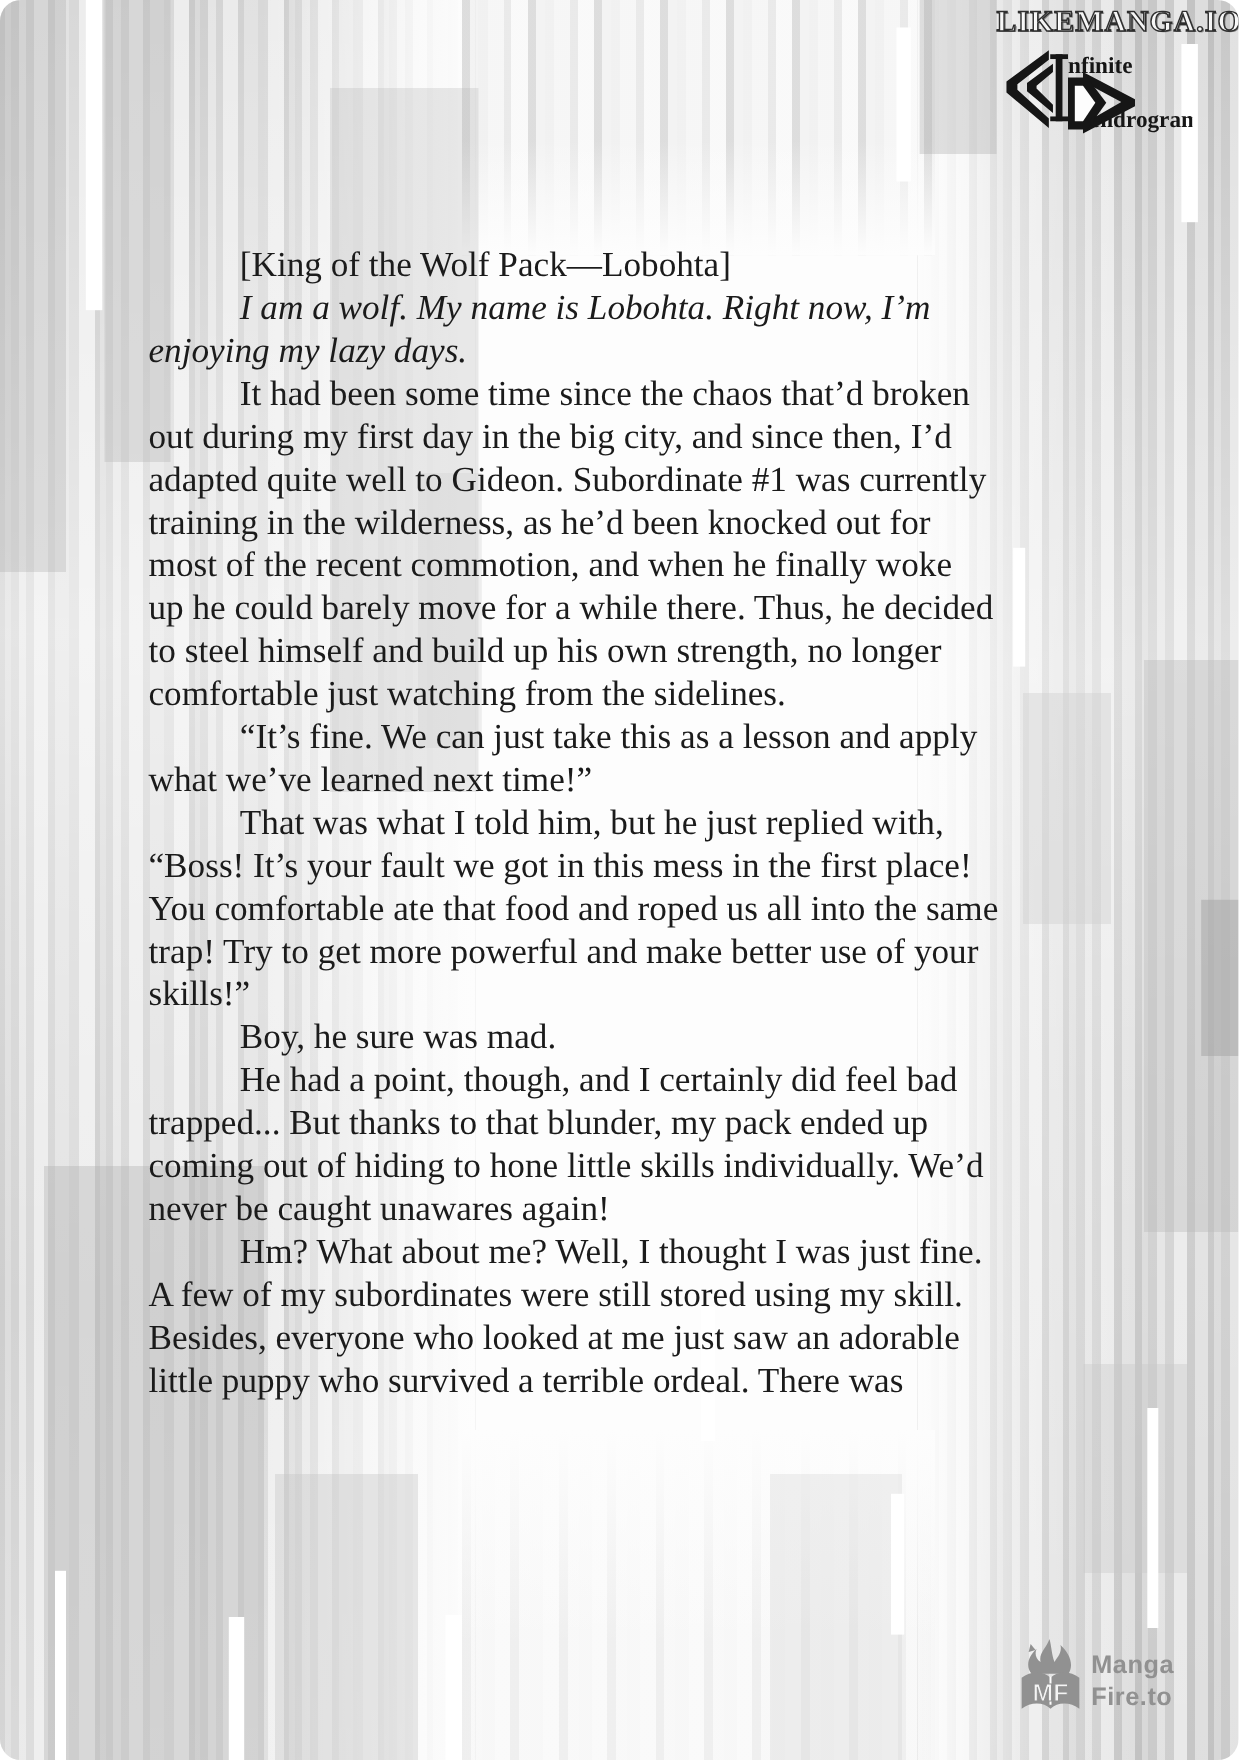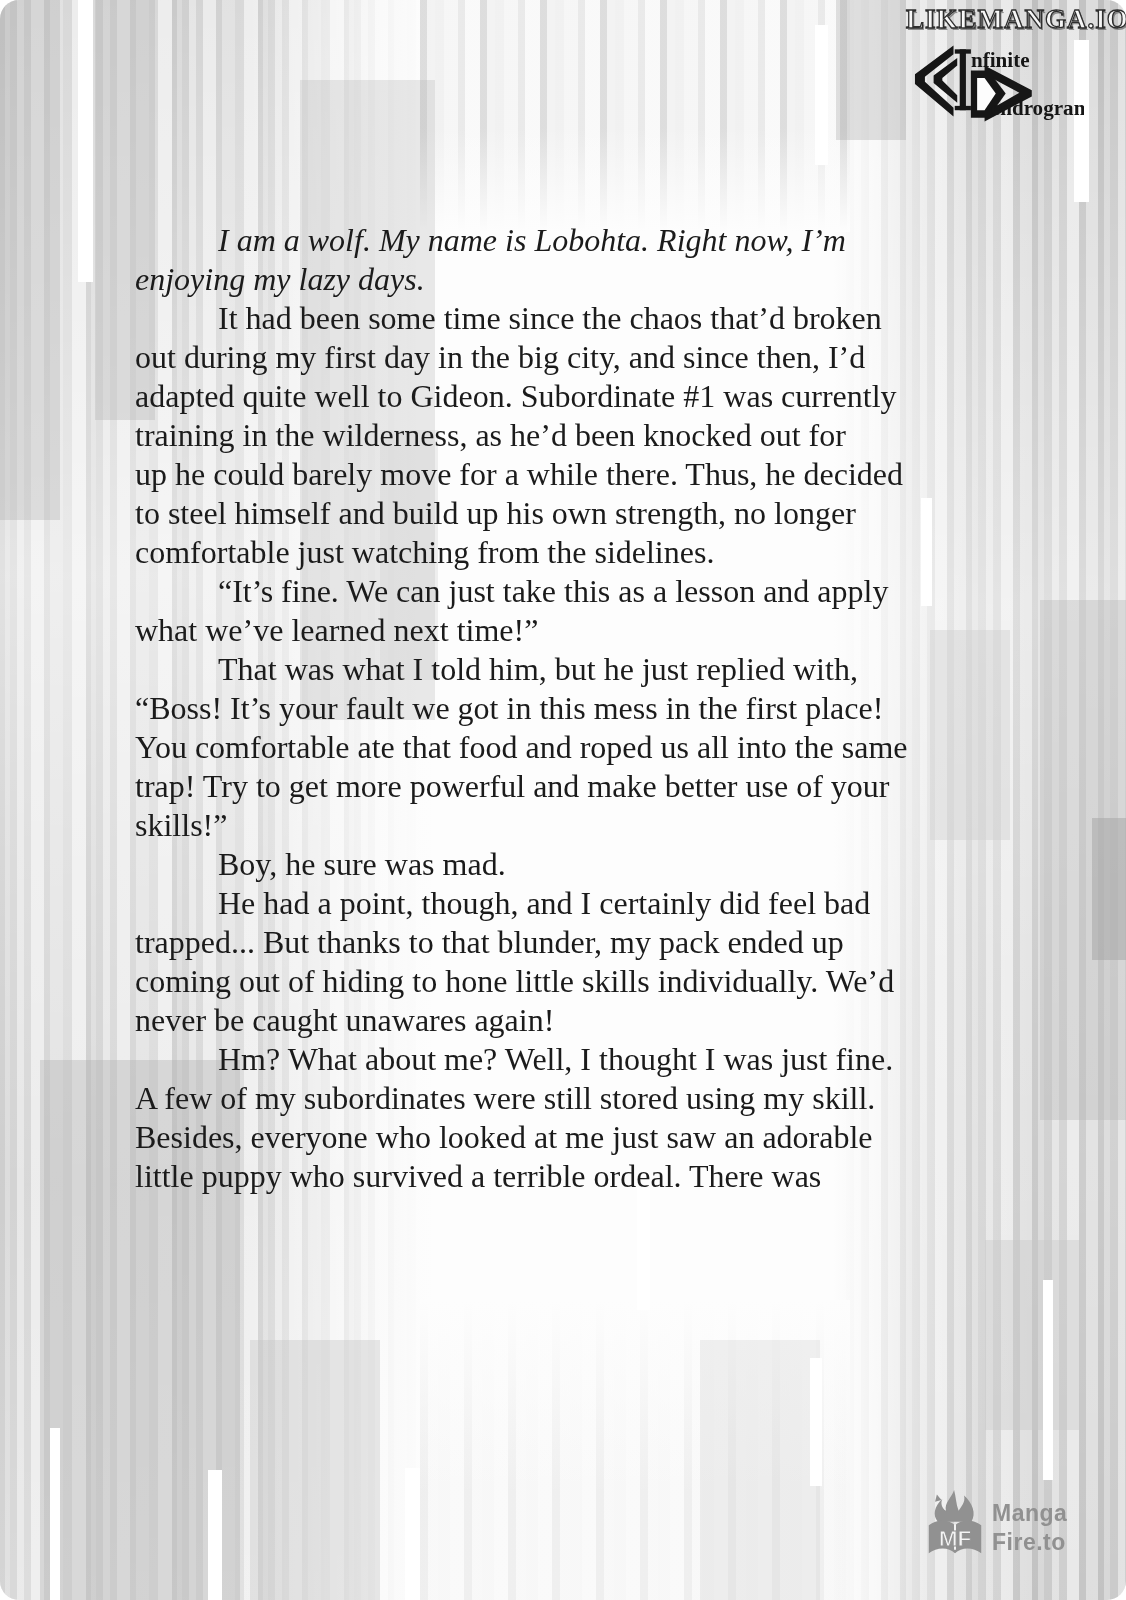--- a/index.html
+++ b/index.html
@@ -130,26 +130,28 @@
     <rect x="80" y="10" width="10" height="98"></rect>
     <rect x="72" y="10" width="26" height="7"></rect>
     <rect x="72" y="101" width="26" height="7"></rect>
     <polygon points="98,44 126,44 154,81 126,120 98,120"></polygon>
     <polygon points="108,56 120,56 138,81 120,108 108,108" fill="#fdfdfd"></polygon>
     <text x="98" y="38" font-size="34">nfinite</text>
     <text x="130" y="116" font-size="34">endrogram</text>
   </svg>
 
   <div class="textblock" style="color: rgb(27, 27, 27);">
+      <div class="line indent">[King of the Wolf Pack—Lobohta]</div>
       <div class="line indent italic">I am a wolf. My name is Lobohta. Right now, I’m</div>
       <div class="line italic">enjoying my lazy days.</div>
       <div class="line indent">It had been some time since the chaos that’d broken</div>
       <div class="line">out during my first day in the big city, and since then, I’d</div>
       <div class="line">adapted quite well to Gideon. Subordinate #1 was currently</div>
       <div class="line">training in the wilderness, as he’d been knocked out for</div>
+      <div class="line">most of the recent commotion, and when he finally woke</div>
       <div class="line">up he could barely move for a while there. Thus, he decided</div>
       <div class="line">to steel himself and build up his own strength, no longer</div>
       <div class="line">comfortable just watching from the sidelines.</div>
       <div class="line indent">“It’s fine. We can just take this as a lesson and apply</div>
       <div class="line">what we’ve learned next time!”</div>
       <div class="line indent">That was what I told him, but he just replied with,</div>
       <div class="line">“Boss! It’s your fault we got in this mess in the first place!</div>
       <div class="line">You comfortable ate that food and roped us all into the same</div>
       <div class="line">trap! Try to get more powerful and make better use of your</div>
       <div class="line">skills!”</div>

